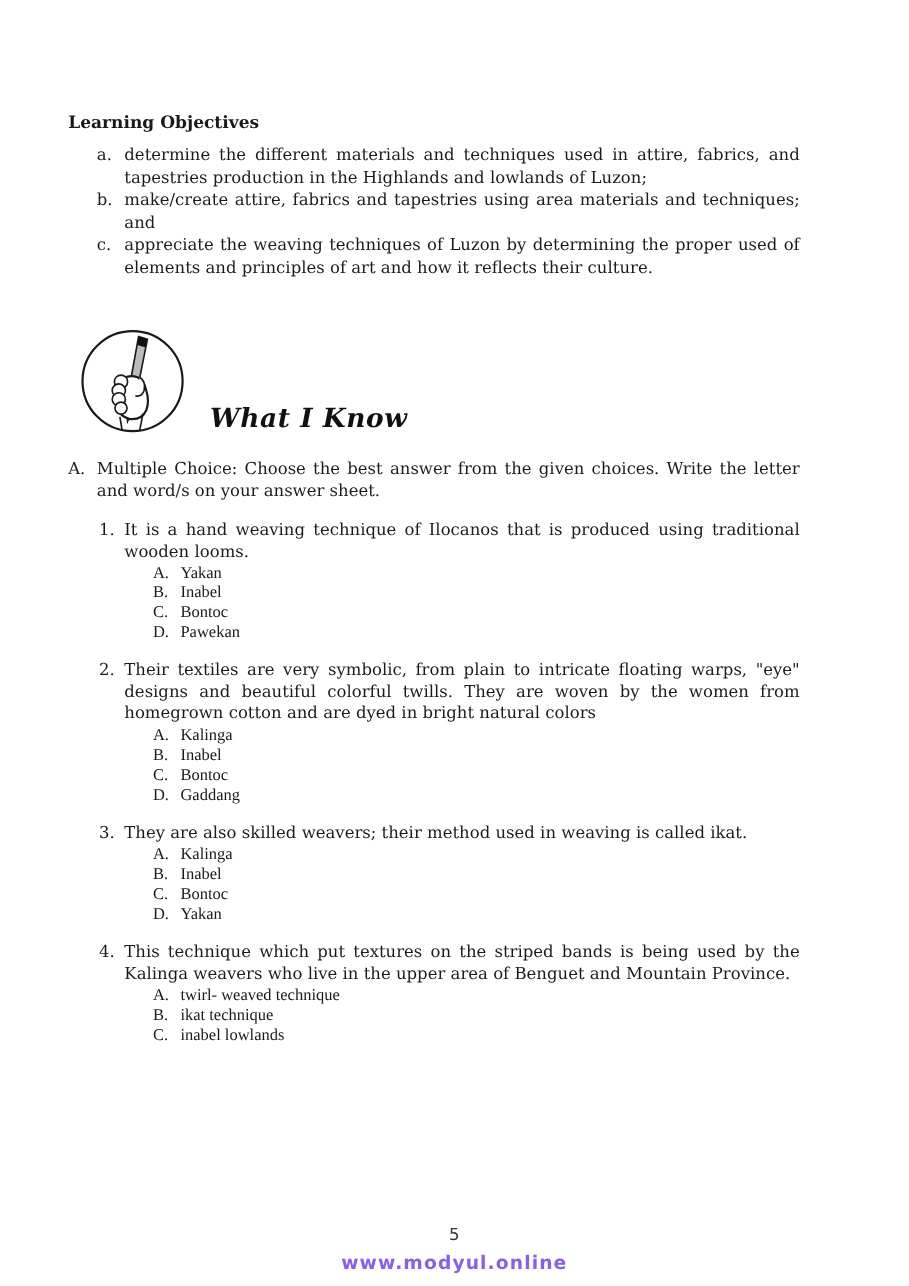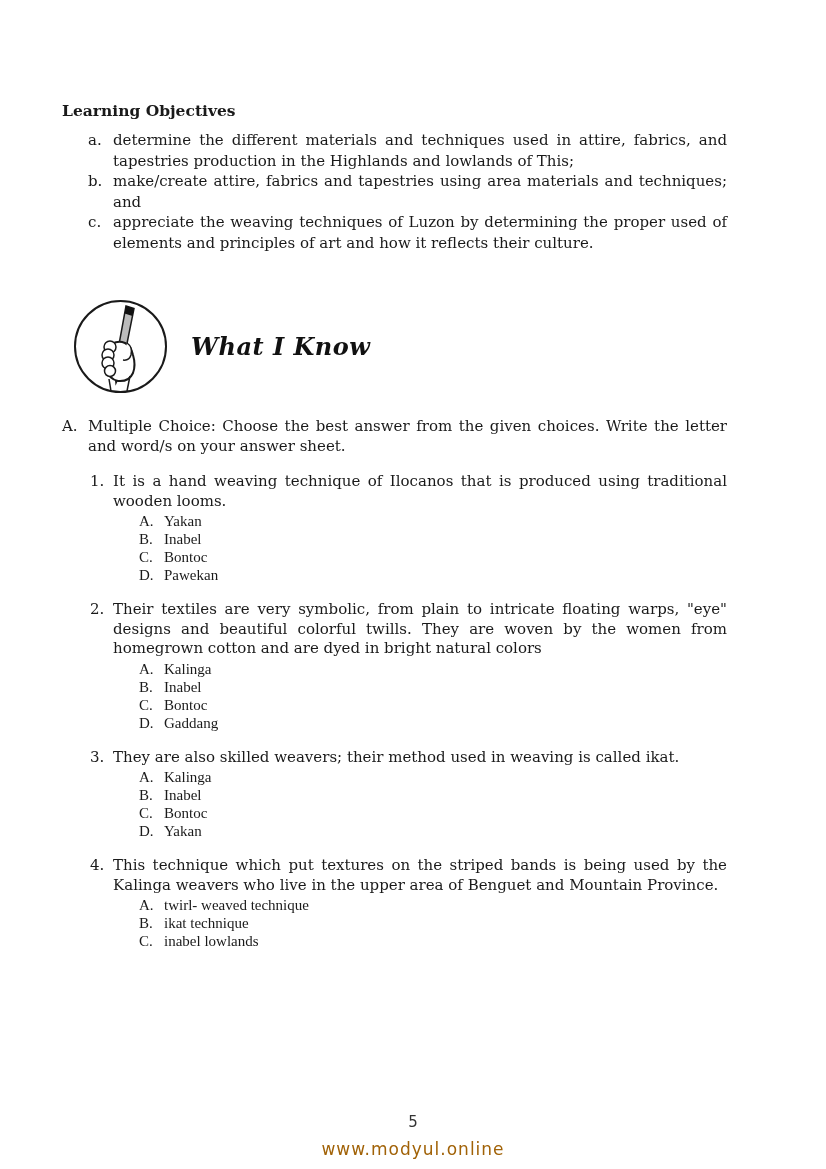--- a/index.html
+++ b/index.html
@@ -37,21 +37,21 @@
     line-height: 20.5px;
   }
   .objective .marker {
     position: absolute;
     left: 0;
     top: 0;
   }
 
   .section-header {
     display: flex;
-    align-items: center;
+    align-items: flex-end;
     margin-top: 46px;
     margin-left: 11px;
     height: 95px;
   }
   .section-icon { width: 95px; height: 95px; flex: 0 0 auto; }
   .section-title {
     margin-left: 23px;
     font-size: 24px;
     font-weight: bold;
     font-style: italic;
@@ -94,39 +94,40 @@
   }
   .page-number {
     font-family: "DejaVu Sans", "Liberation Sans", sans-serif;
     font-size: 15px;
     color: #333333;
     line-height: 18px;
   }
   .watermark {
     font-family: "DejaVu Sans", "Liberation Sans", sans-serif;
     font-size: 17px;
-    color: #a16207;
+    color: #8b5cf6;
     letter-spacing: 1px;
     line-height: 24px;
     margin-top: 6px;
     margin-bottom: 8px;
+    font-weight: bold;
   }
 </style>
 </head>
 <body>
 
 <div class="page">
 
   <div class="heading">Learning Objectives</div>
 
 
   <div class="objectives">
     <div class="objective">
       <span class="marker">a.</span>
-      <span>determine the different materials and techniques used in attire, fabrics, and tapestries production in the Highlands and lowlands of This;</span>
+      <span>determine the different materials and techniques used in attire, fabrics, and tapestries production in the Highlands and lowlands of Luzon;</span>
     </div>
     <div class="objective">
       <span class="marker">b.</span>
       <span>make/create attire, fabrics and tapestries using area materials and techniques; and</span>
     </div>
     <div class="objective">
       <span class="marker">c.</span>
       <span>appreciate the weaving techniques of Luzon by determining the proper used of elements and principles of art and how it reflects their culture.</span>
     </div>
   </div>

